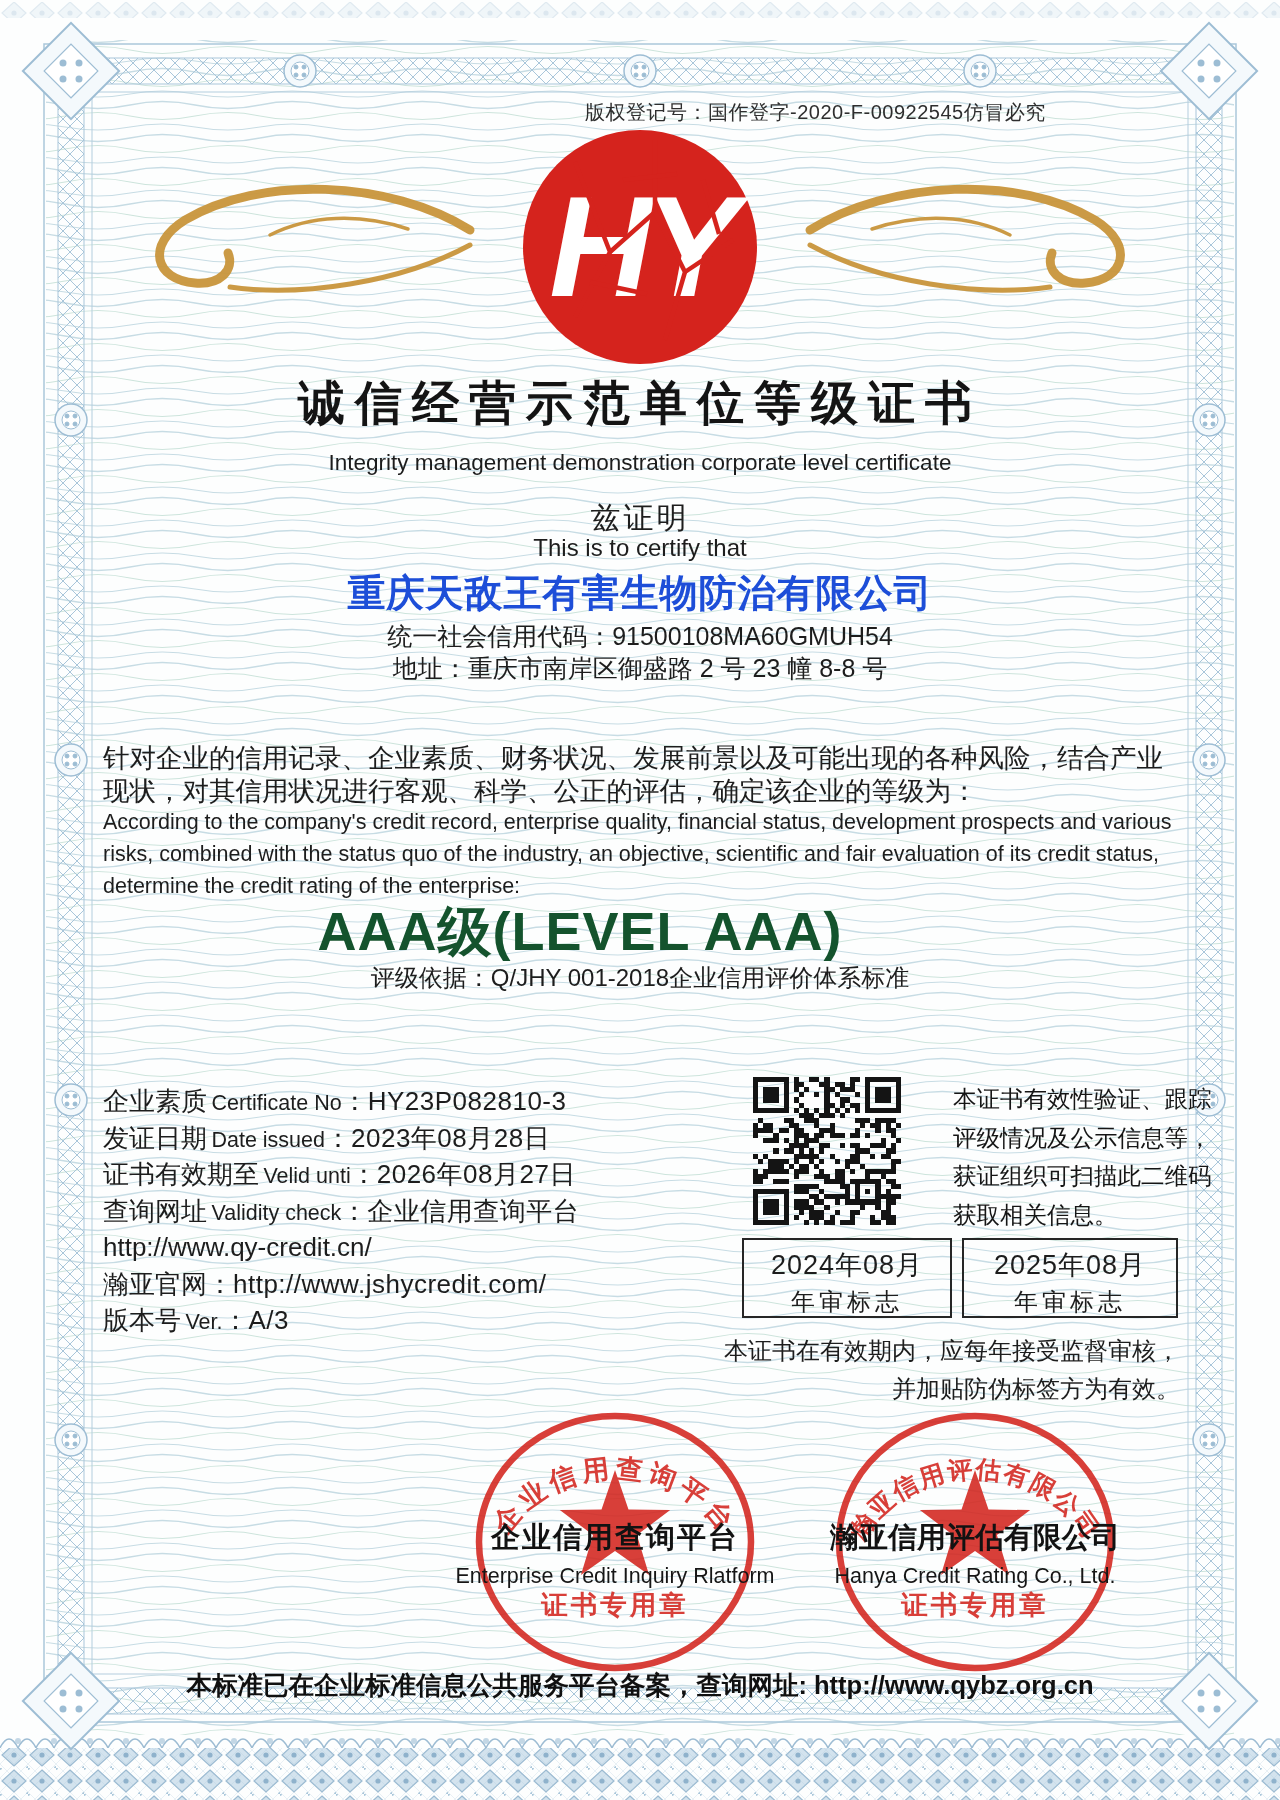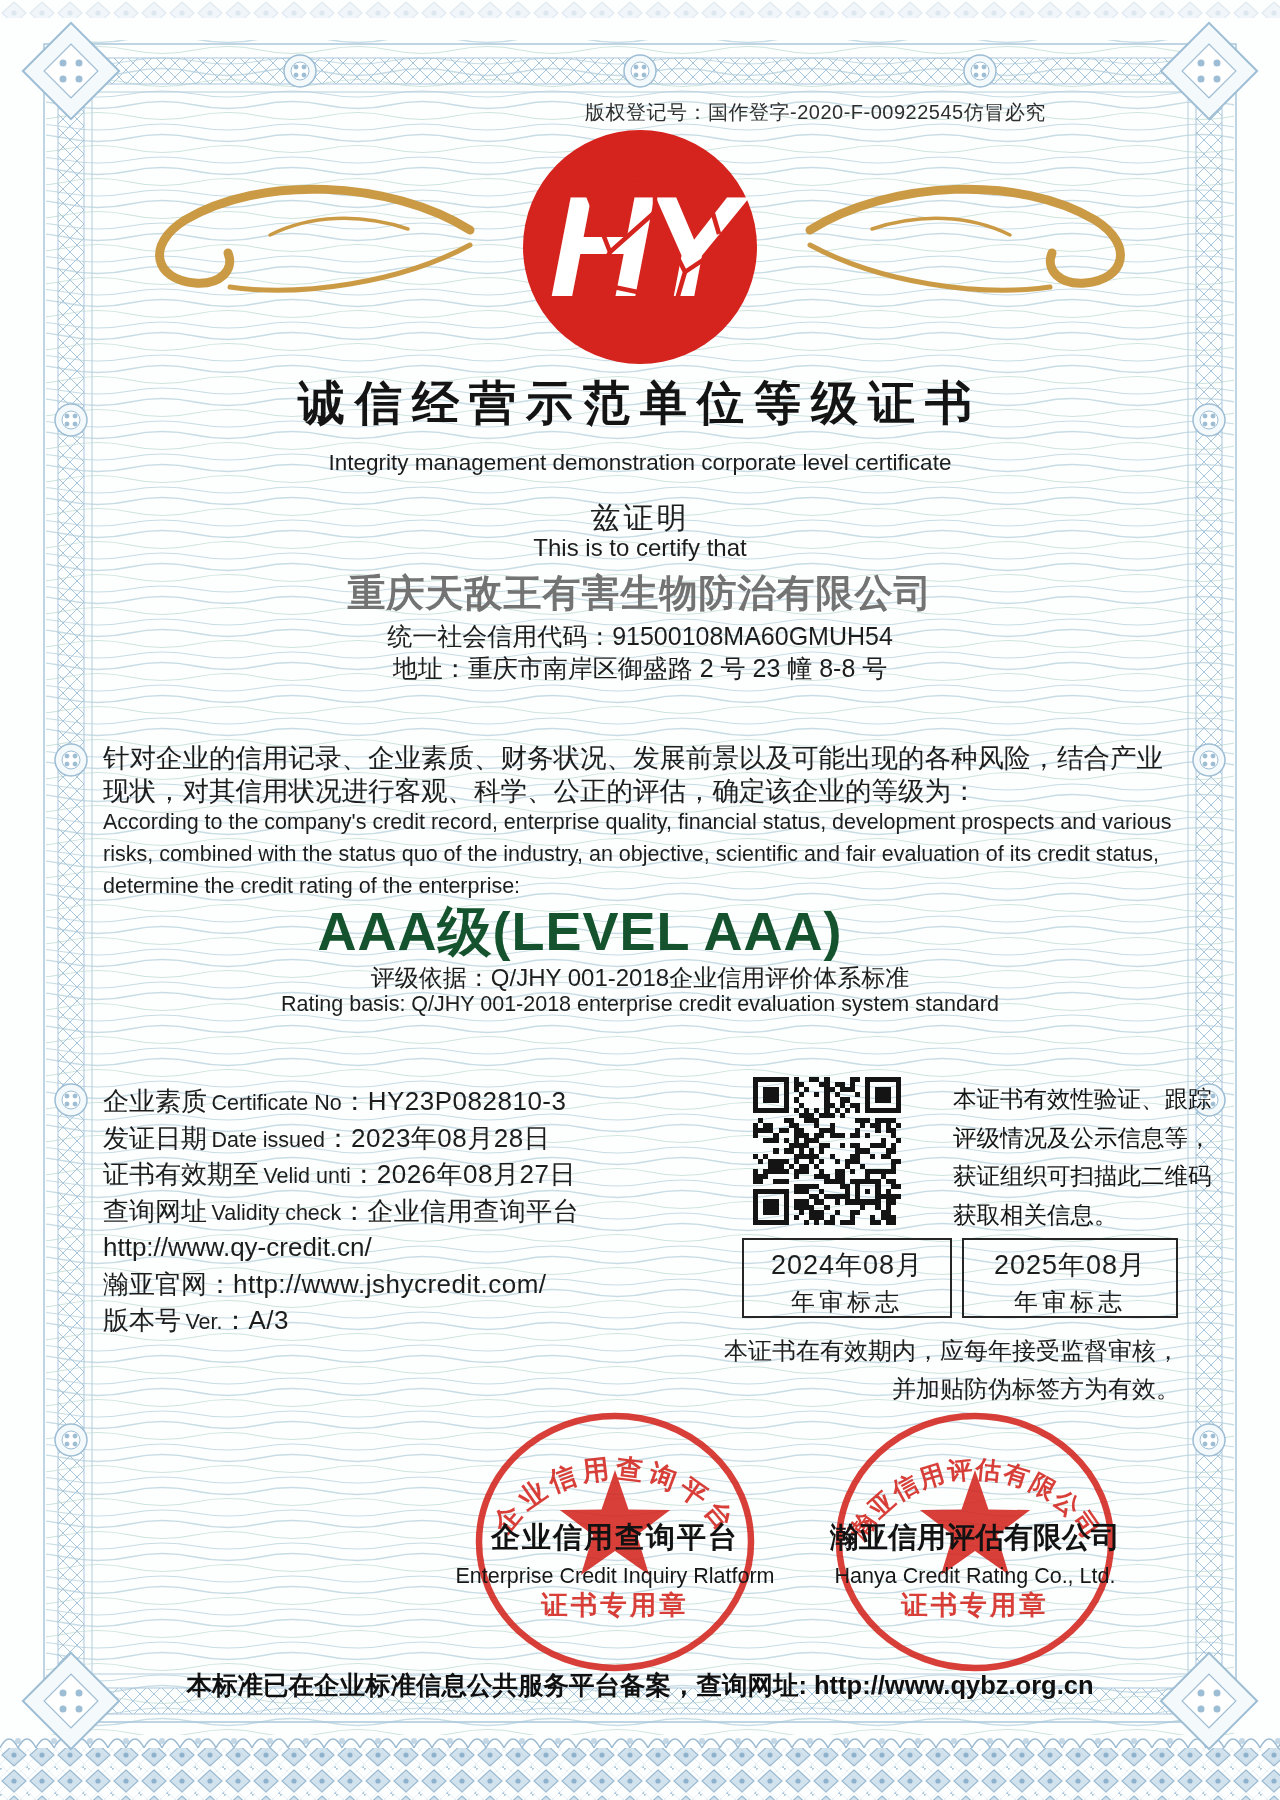--- a/index.html
+++ b/index.html
@@ -221,33 +221,32 @@
       <path d="M 188 58 L 204 112"></path>
     </g>
   </svg>
 
   <div class="ctr" style="top:372px;font-size:47px;letter-spacing:10px;font-weight:600;color:#141414;z-index:2;">诚信经营示范单位等级证书</div>
   <div class="ctr" style="top:450px;font-size:22.5px;color:#1c1c1c;z-index:2;">Integrity management demonstration corporate level certificate</div>
 
   <div class="ctr" style="top:498px;font-size:30px;letter-spacing:3px;z-index:2;">兹证明</div>
   <div class="ctr" style="top:534px;font-size:24px;z-index:2;">This is to certify that</div>
 
-  <div class="ctr" style="top:568px;font-size:38px;font-weight:700;letter-spacing:1px;color:#737373;z-index:2;">重庆天敌王有害生物防治有限公司</div>
+  <div class="ctr" style="top:568px;font-size:38px;font-weight:700;letter-spacing:1px;color:#1d4ed8;z-index:2;">重庆天敌王有害生物防治有限公司</div>
   <div class="ctr" style="top:620px;font-size:25px;z-index:2;">统一社会信用代码：91500108MA60GMUH54</div>
   <div class="ctr" style="top:652px;font-size:25px;z-index:2;">地址：重庆市南岸区御盛路 2 号 23 幢 8-8 号</div>
 
   <div class="abs" style="left:103px;top:740px;font-size:26.5px;z-index:2;">针对企业的信用记录、企业素质、财务状况、发展前景以及可能出现的各种风险，结合产业</div>
   <div class="abs" style="left:103px;top:773px;font-size:26.5px;z-index:2;">现状，对其信用状况进行客观、科学、公正的评估，确定该企业的等级为：</div>
   <div class="abs" style="left:103px;top:810px;font-size:21.5px;z-index:2;">According to the company's credit record, enterprise quality, financial status, development prospects and various</div>
   <div class="abs" style="left:103px;top:842px;font-size:21.5px;z-index:2;">risks, combined with the status quo of the industry, an objective, scientific and fair evaluation of its credit status,</div>
   <div class="abs" style="left:103px;top:874px;font-size:21.5px;z-index:2;">determine the credit rating of the enterprise:</div>
 
   <div class="abs red" style="left:0;width:1160px;text-align:center;top:896px;font-size:54px;font-weight:700;letter-spacing:1px;z-index:2;">AAA级(LEVEL AAA)</div>
   <div class="ctr" style="top:962px;font-size:24px;z-index:2;">评级依据：Q/JHY 001-2018企业信用评价体系标准</div>
-  <div class="ctr" style="top:992px;font-size:21.5px;z-index:2;">Rating basis: Q/JHY 001-2018 enterprise credit evaluation system standard</div>
 
   <div class="abs" style="left:103px;top:1085px;z-index:2;">
     <div class="dl"><span class="zh-lab">企业素质</span> <span class="en-lab">Certificate No</span><span class="zh-lab">：</span><span class="val">HY23P082810-3</span></div>
     <div class="dl"><span class="zh-lab">发证日期</span> <span class="en-lab">Date issued</span><span class="zh-lab">：</span><span class="val">2023年08月28日</span></div>
     <div class="dl"><span class="zh-lab">证书有效期至</span> <span class="en-lab">Velid unti</span><span class="zh-lab">：</span><span class="val">2026年08月27日</span></div>
     <div class="dl"><span class="zh-lab">查询网址</span> <span class="en-lab">Validity check</span><span class="zh-lab">：</span><span class="val">企业信用查询平台</span></div>
     <div class="dl"><span class="zh-lab">http://www.qy-credit.cn/</span></div>
     <div class="dl"><span class="zh-lab">瀚亚官网</span><span class="zh-lab">：</span><span class="val">http://www.jshycredit.com/</span></div>
     <div class="dl"><span class="zh-lab">版本号</span> <span class="en-lab">Ver.</span><span class="zh-lab">：</span><span class="val">A/3</span></div>
   </div>

